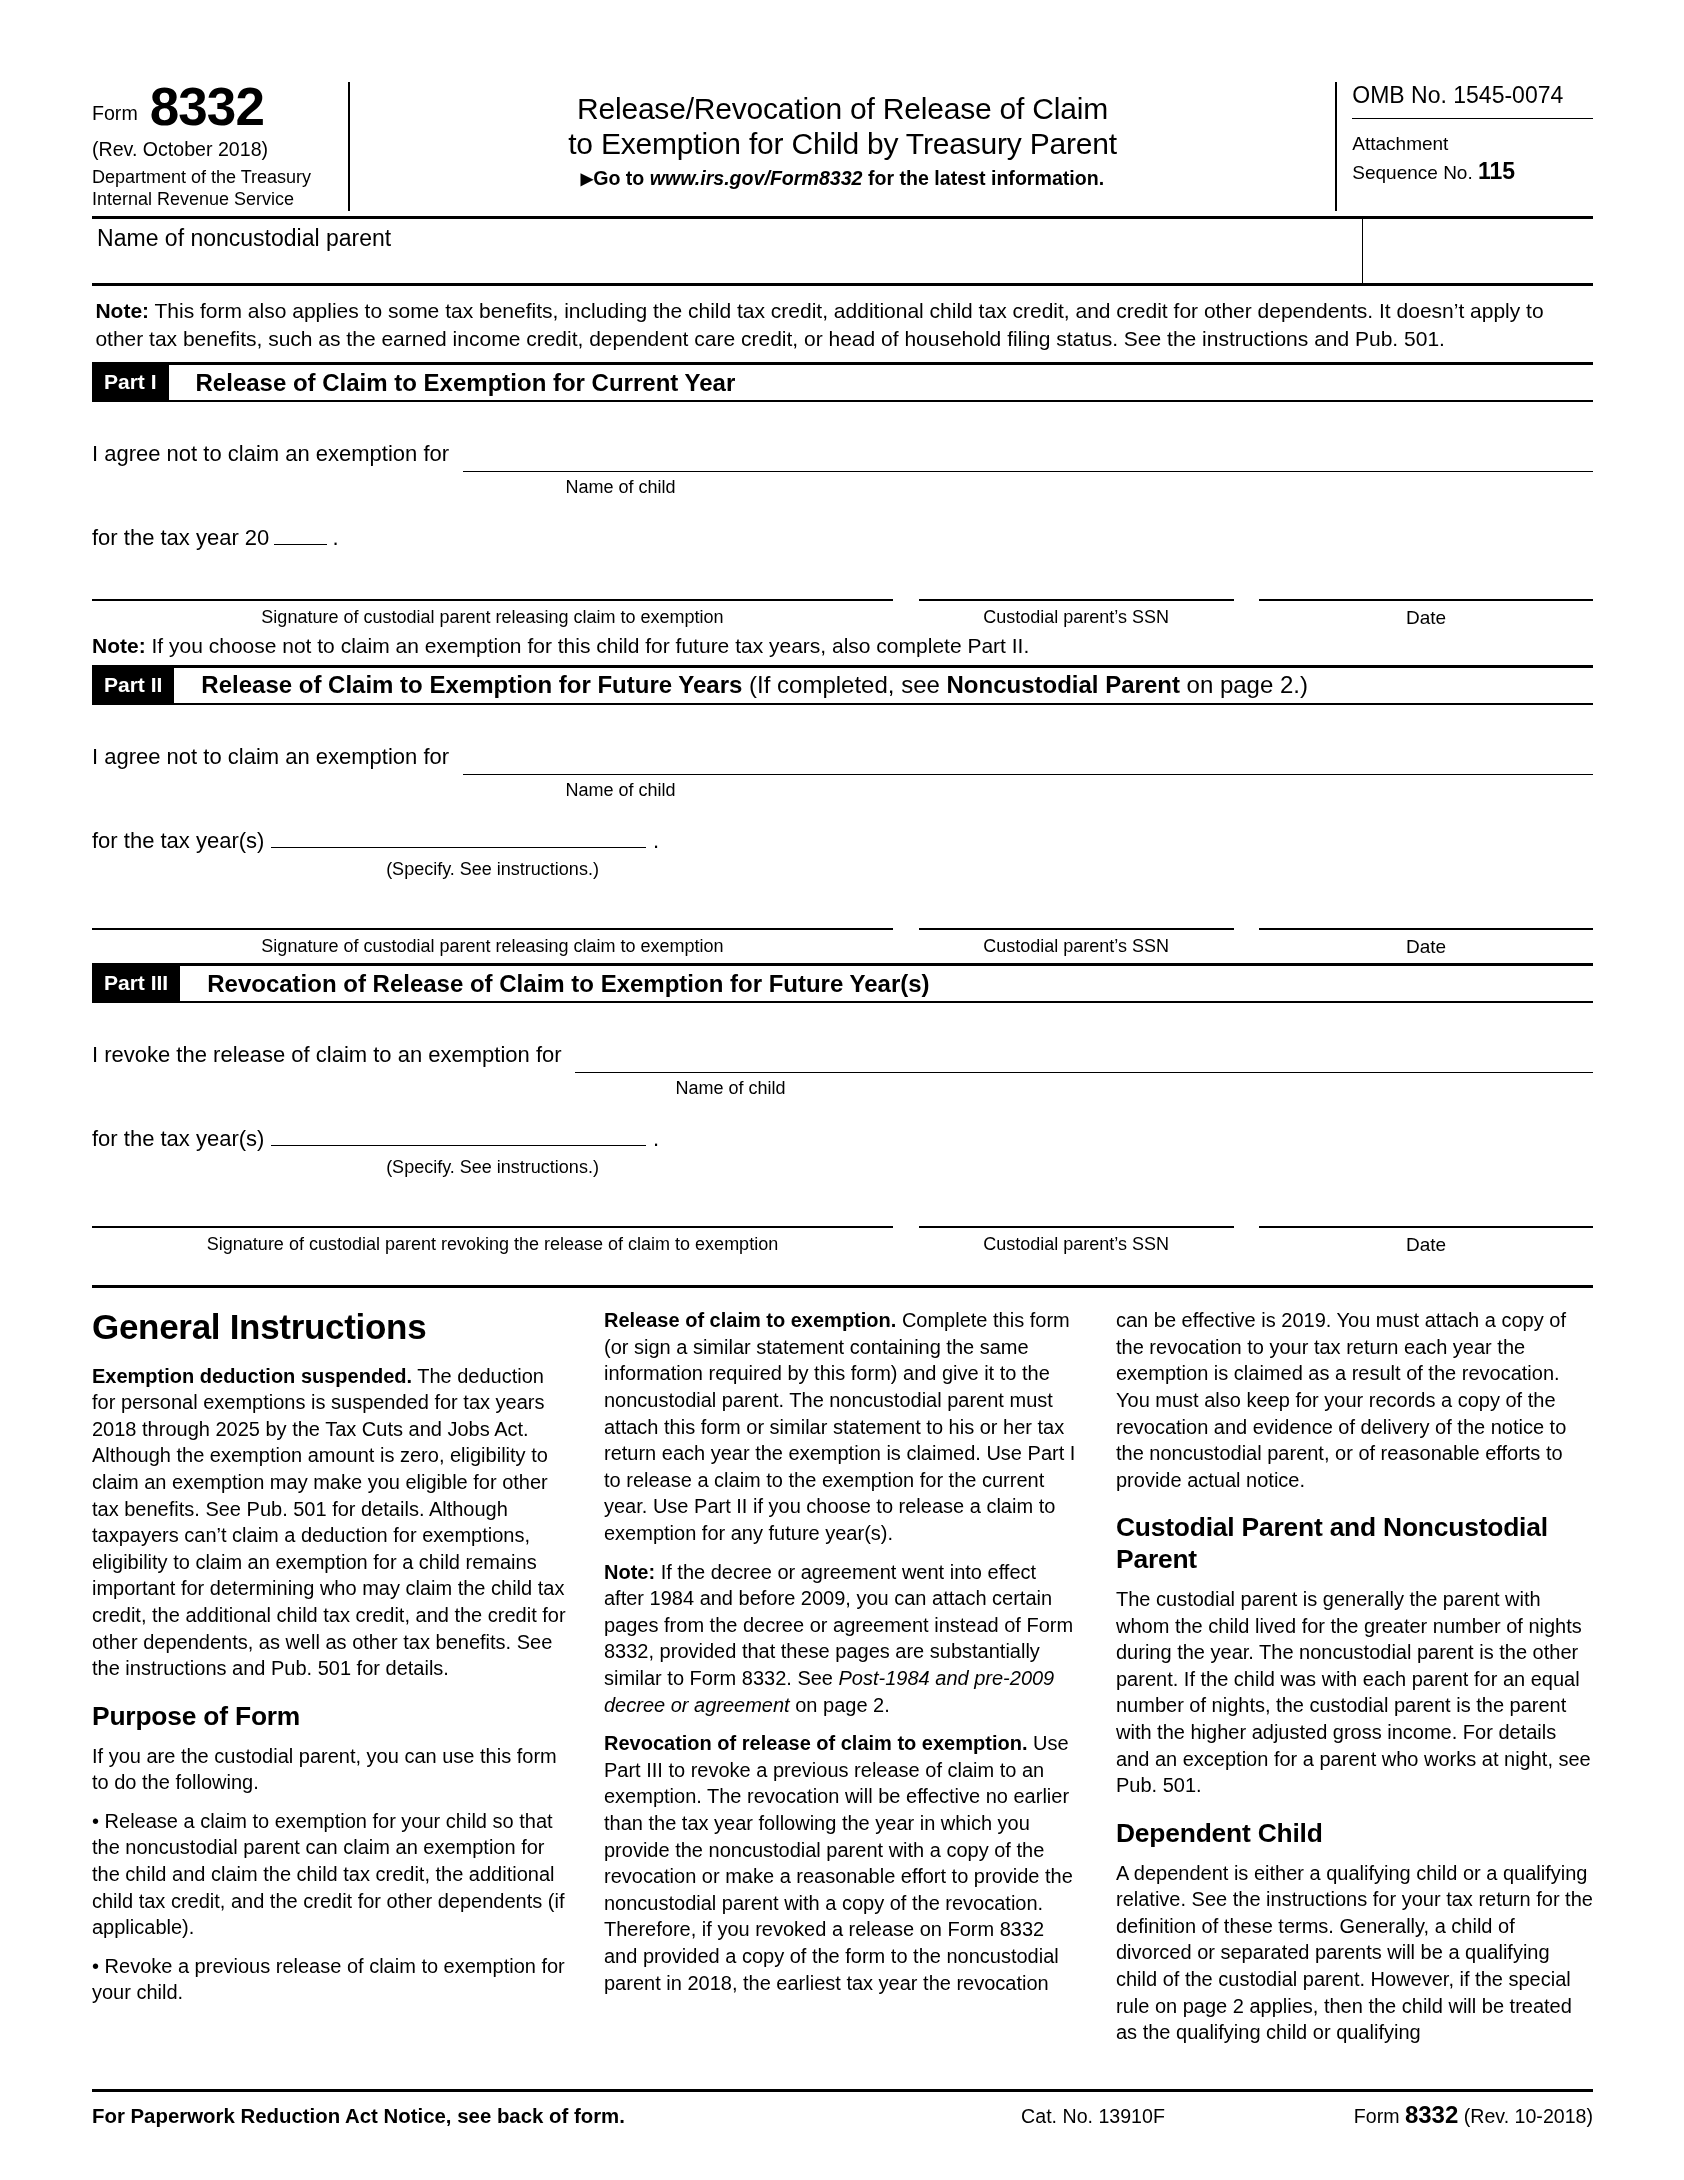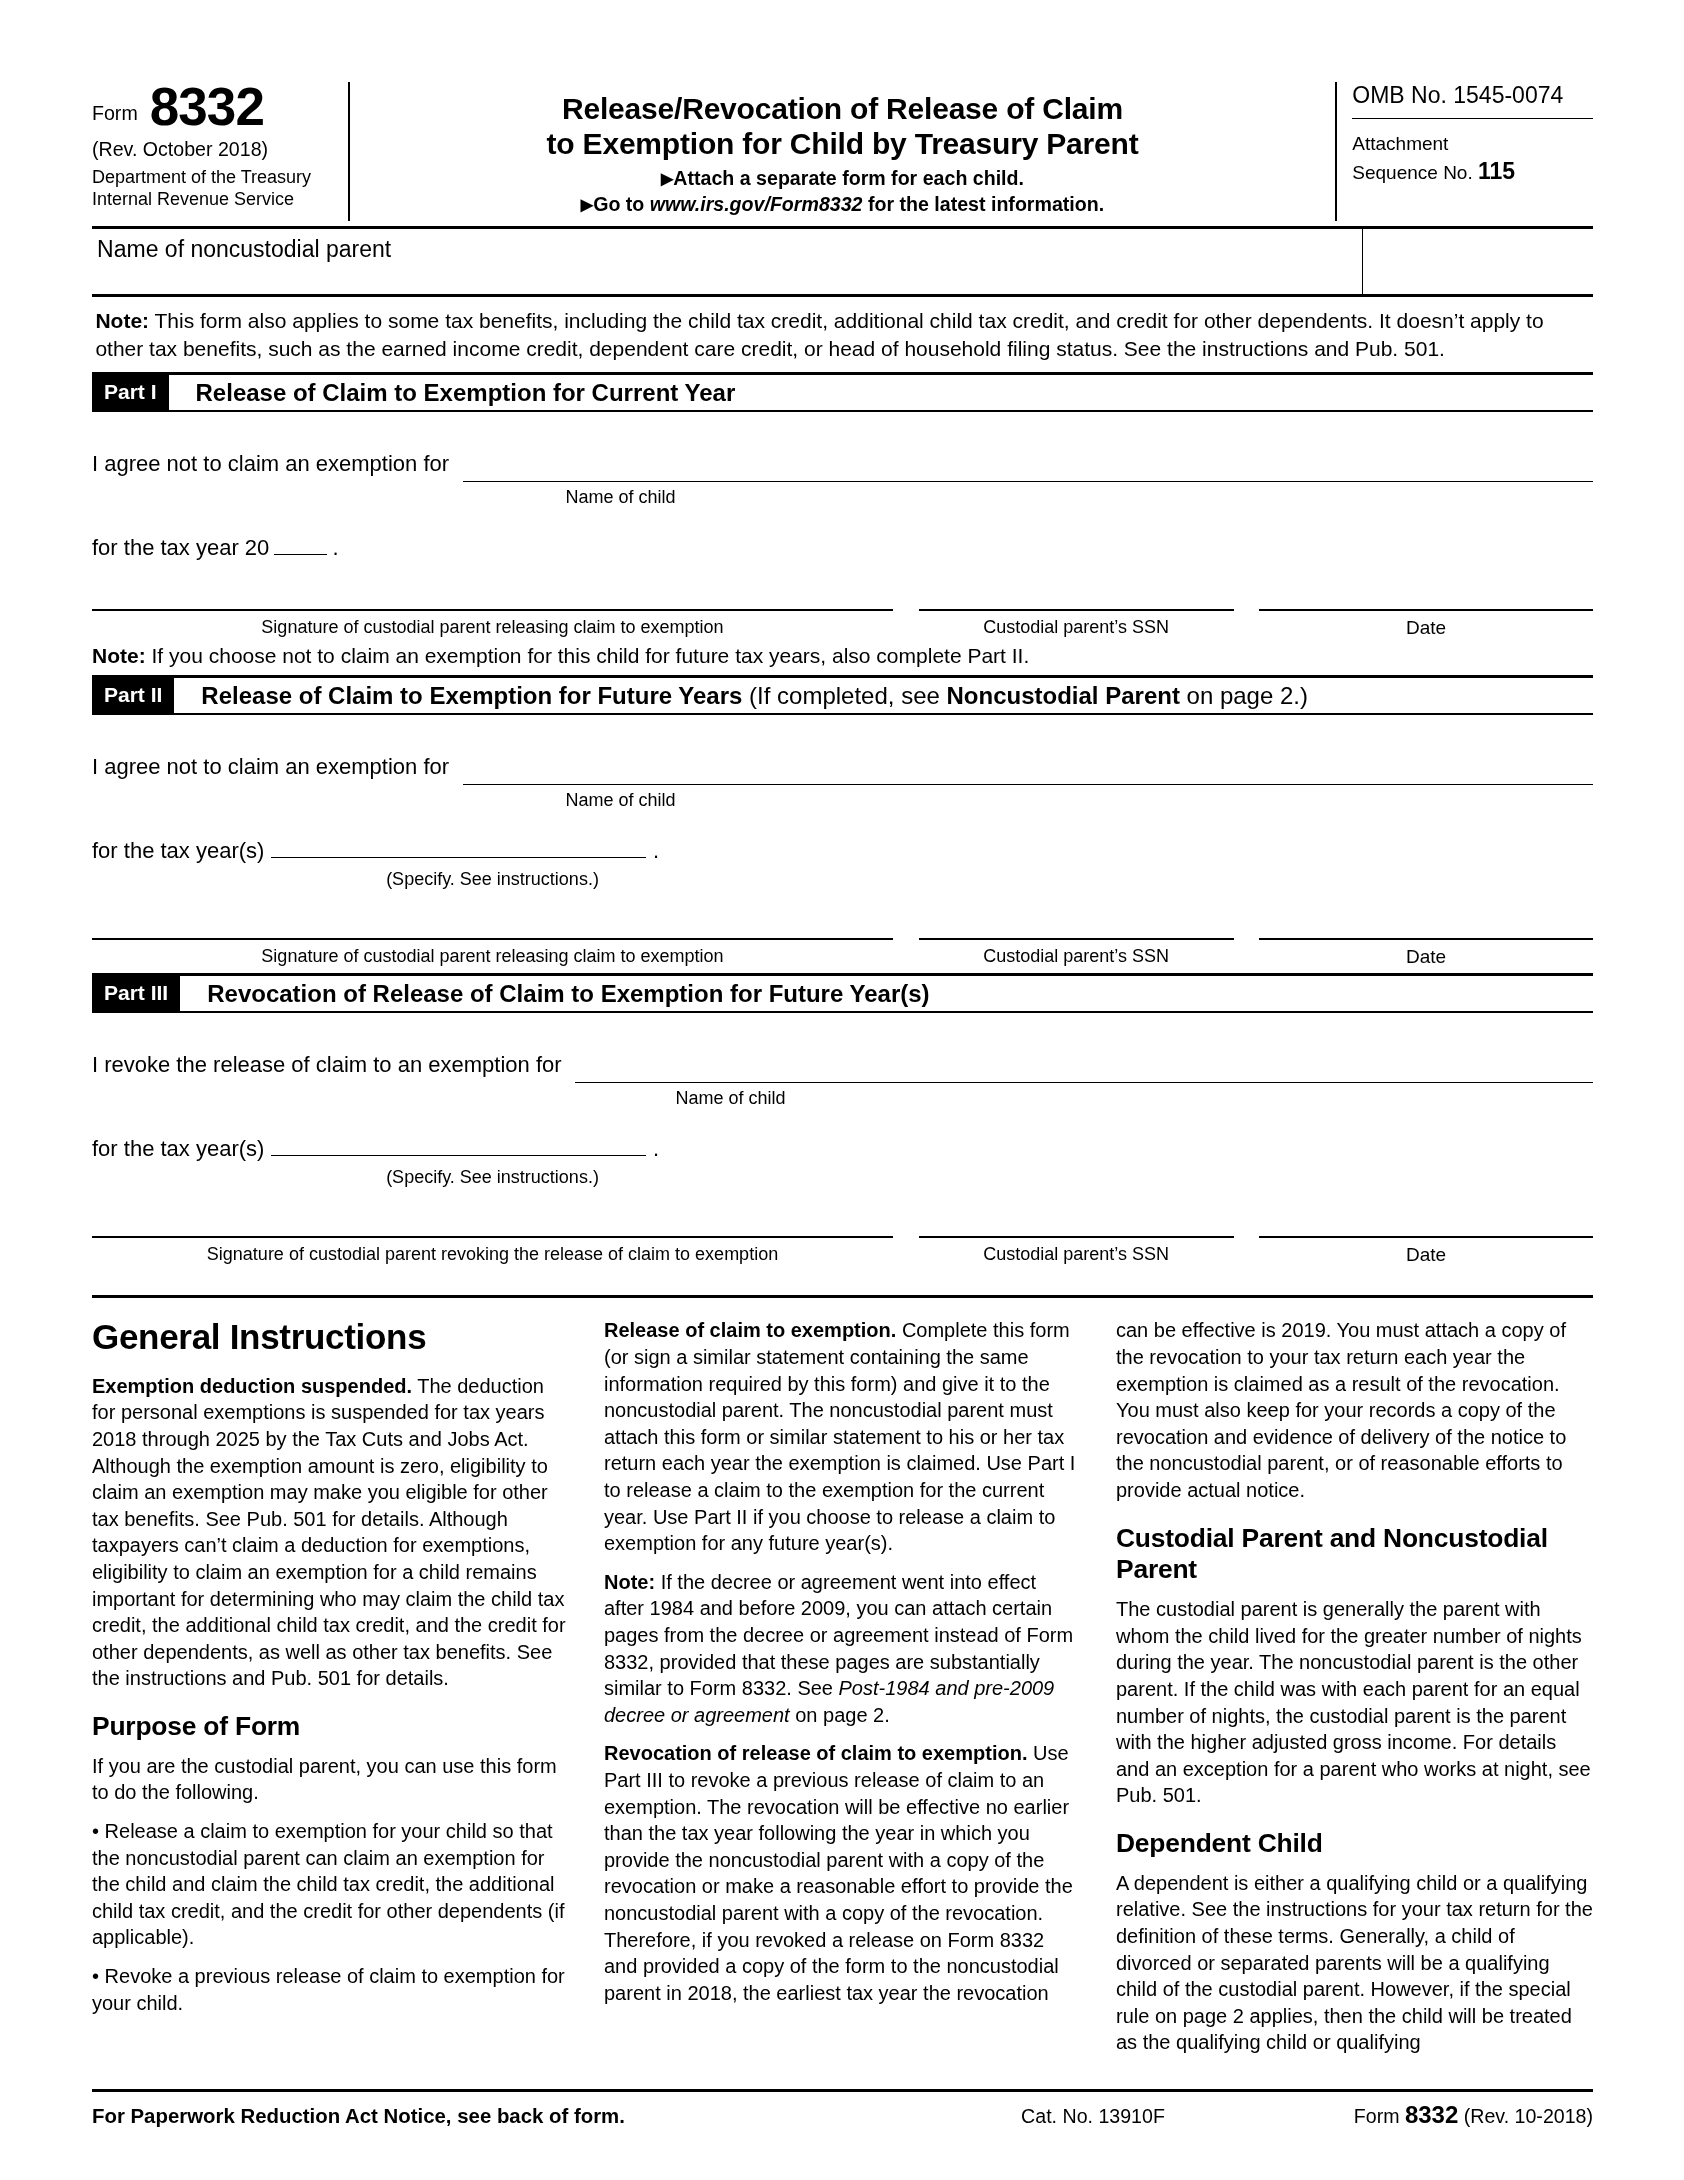--- a/index.html
+++ b/index.html
@@ -67,21 +67,21 @@
   .head-center {
     flex: 1 1 auto;
     border-left: 2.6px solid #000;
     border-right: 2.6px solid #000;
     text-align: center;
     padding: 8.5px 12px 3.4px 12px;
     box-sizing: border-box;
   }
   .title-main {
     font-size: 30px;
-    font-weight: bold;
+    font-weight: normal;
     line-height: 1.18;
     letter-spacing: -0.2px;
   }
   .title-sub {
     font-size: 19.6px;
     font-weight: bold;
     margin-top: 5.1px;
     line-height: 1.3;
   }
   .title-sub em { font-style: italic; }
@@ -320,23 +320,20 @@
         </div>
       </div>
 
       <div class="head-center">
         <div class="title-main">
           <div>Release/Revocation of Release of Claim</div>
           <div>to Exemption for Child by Treasury Parent</div>
         </div>
         <div class="title-sub">
           <div>
-            <span class="tri">▶</span><span>Attach a separate form for each child.</span>
-          </div>
-          <div>
             <span class="tri">▶</span><span>Go to </span><em>www.irs.gov/Form8332</em><span> for the latest information.</span>
           </div>
         </div>
       </div>
 
       <div class="head-right">
         <div class="omb-cell">OMB No. 1545-0074</div>
         <div class="attach-cell">
           <div>Attachment</div>
           <div>

